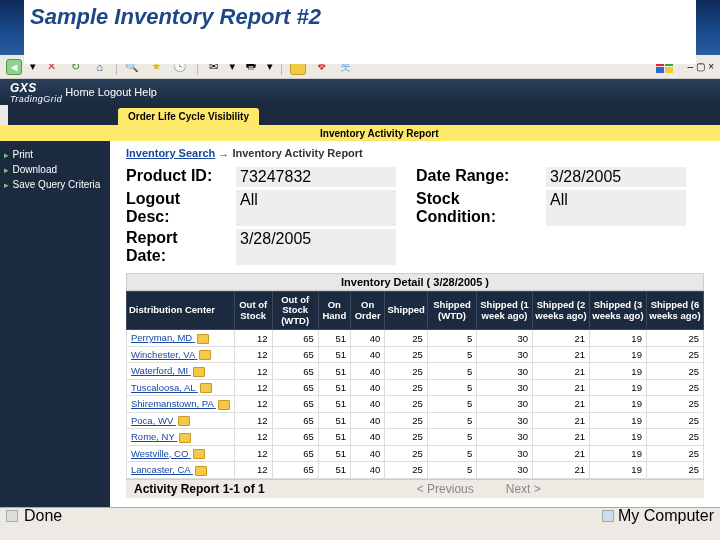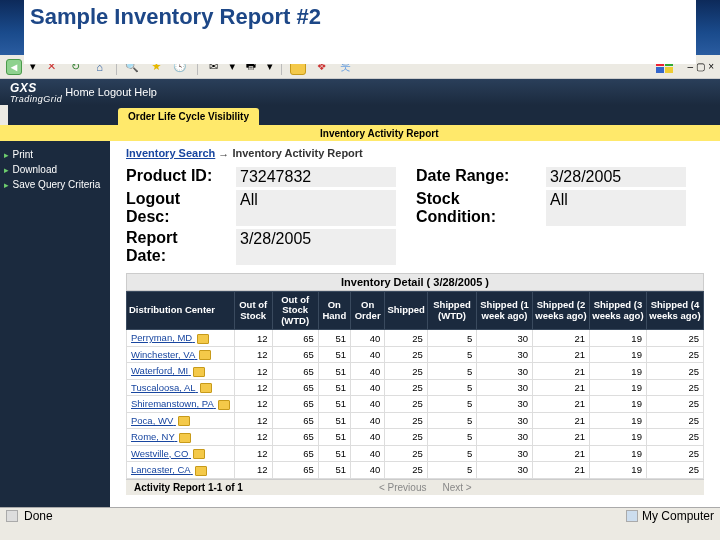--- a/index.html
+++ b/index.html
@@ -1,17 +1,17 @@
 <!DOCTYPE html>
 <html><head>
 <meta charset="utf-8">
 <style>
   * { box-sizing: border-box; margin: 0; padding: 0; }
   body { font-family: Arial, sans-serif; font-size: 11px; width: 720px; height: 540px; overflow: hidden; background: #eceae3; }
-  .slide-header { background: linear-gradient(#0d2a5a,#1a4b8c 60%, #2a5ca0); height: 55px; padding: 4px 24px; color: #000; position: relative; }
+  .slide-header { background: linear-gradient(#0d2a5a,#1a4b8c 60%, #2a5ca0); height: 55px; padding: 4px 24px; color: #000; position: relative; font-style: italic; }
   .slide-header .deco { position:absolute; inset:0; background: radial-gradient(circle at 10% 30%, rgba(255,255,255,.15) 6%, transparent 7%); opacity:.3;}
   .slide-header h1 { font-size: 22px; font-weight: bold; color: #1d4787; background:rgba(255,255,255,0); position:relative; z-index:1;}
   .slide-header h1 span { display:block; }
   .whitebox { position:absolute; top:0; left:24px; right:24px; height:64px; background:#fff; padding:4px 6px;}
   .browser-toolbar { height:24px; background:#eceae3; border-bottom:1px solid #ccc; display:flex; align-items:center; gap:8px; padding:0 6px;}
   .tb-icon { width:16px; height:16px; border-radius:3px; display:inline-flex; align-items:center; justify-content:center; font-size:11px; }
   .tb-sep { width:1px; height:16px; background:#bbb; }
   .win-flag { margin-left:auto; display:flex; gap:1px; flex-wrap:wrap; width:18px; height:14px;}
   .win-flag span{width:8px;height:6px;}
   .appbar { height:26px; background: linear-gradient(#2a3f5a,#1b2a3e); color:#fff; display:flex; align-items:center; padding:0 10px; gap:3px; font-size:11px;}
@@ -32,23 +32,23 @@
   .filters { display:grid; grid-template-columns: 90px 160px 110px 140px; row-gap:3px; column-gap:20px; font-size:16px; margin-bottom:8px;}
   .filters .lbl { font-weight:bold;}
   .filters .val { background:#eee; padding:1px 4px;}
   .detail-title { background:#e8e8e8; text-align:center; font-weight:bold; font-size:11px; padding:2px 0; border:1px solid #ccc;}
   table.inv { width:100%; border-collapse:collapse; font-size:9.5px; }
   table.inv th { background:#1b2a3e; color:#fff; font-weight:bold; padding:3px 2px; border:1px solid #3a4a5e; text-align:center; line-height:1.1;}
   table.inv th.first { text-align:left; width:100px;}
   table.inv td { border:1px solid #ddd; padding:2px 4px; text-align:right;}
   table.inv td.dc { text-align:left; color:#1846a0; text-decoration:underline; white-space:nowrap;}
   .folder { display:inline-block; width:12px; height:10px; background:#f4c949; border:1px solid #c79a1a; border-radius:1px; vertical-align:middle; margin-left:2px;}
-  .pager { background:#eceae3; font-size:10px; padding:2px 8px; display:flex; gap:16px; border-top:1px solid #ccc;}
+  .pager { background:#eceae3; font-size:12px; padding:2px 8px; display:flex; gap:32px; border-top:1px solid #ccc;}
   .pager .pv { color:#888;}
-  .statusbar { height:16px; background:#eceae3; border-top:1px solid #aaa; display:flex; align-items:center; font-size:12px; padding:0 6px; gap:6px;}
+  .statusbar { height:16px; background:#eceae3; border-top:1px solid #aaa; display:flex; align-items:center; font-size:16px; padding:0 6px; gap:6px;}
   .statusbar .right { margin-left:auto; display:flex; align-items:center; gap:4px;}
   .mini { width:12px; height:12px; background:#ddd; border:1px solid #aaa;}
 </style>
 </head>
 <body>
 
 <div class="slide-header">
   <div class="deco"></div>
   <div class="whitebox">
     <h1>
@@ -137,21 +137,21 @@
             <th class="first">Distribution Center</th>
             <th>Out of Stock</th>
             <th>Out of Stock (WTD)</th>
             <th>On Hand</th>
             <th>On Order</th>
             <th>Shipped</th>
             <th>Shipped (WTD)</th>
             <th>Shipped (1 week ago)</th>
             <th>Shipped (2 weeks ago)</th>
             <th>Shipped (3 weeks ago)</th>
-            <th>Shipped (4 weeks ago)</th>
+            <th>Shipped (6 weeks ago)</th>
           </tr>
         </thead>
       <tbody id="inv-body">
           <tr>
             <td class="dc"><span>Perryman, MD</span> <span class="folder"></span></td>
             <td>12</td>
             <td>65</td>
             <td>51</td>
             <td>40</td>
             <td>25</td>

